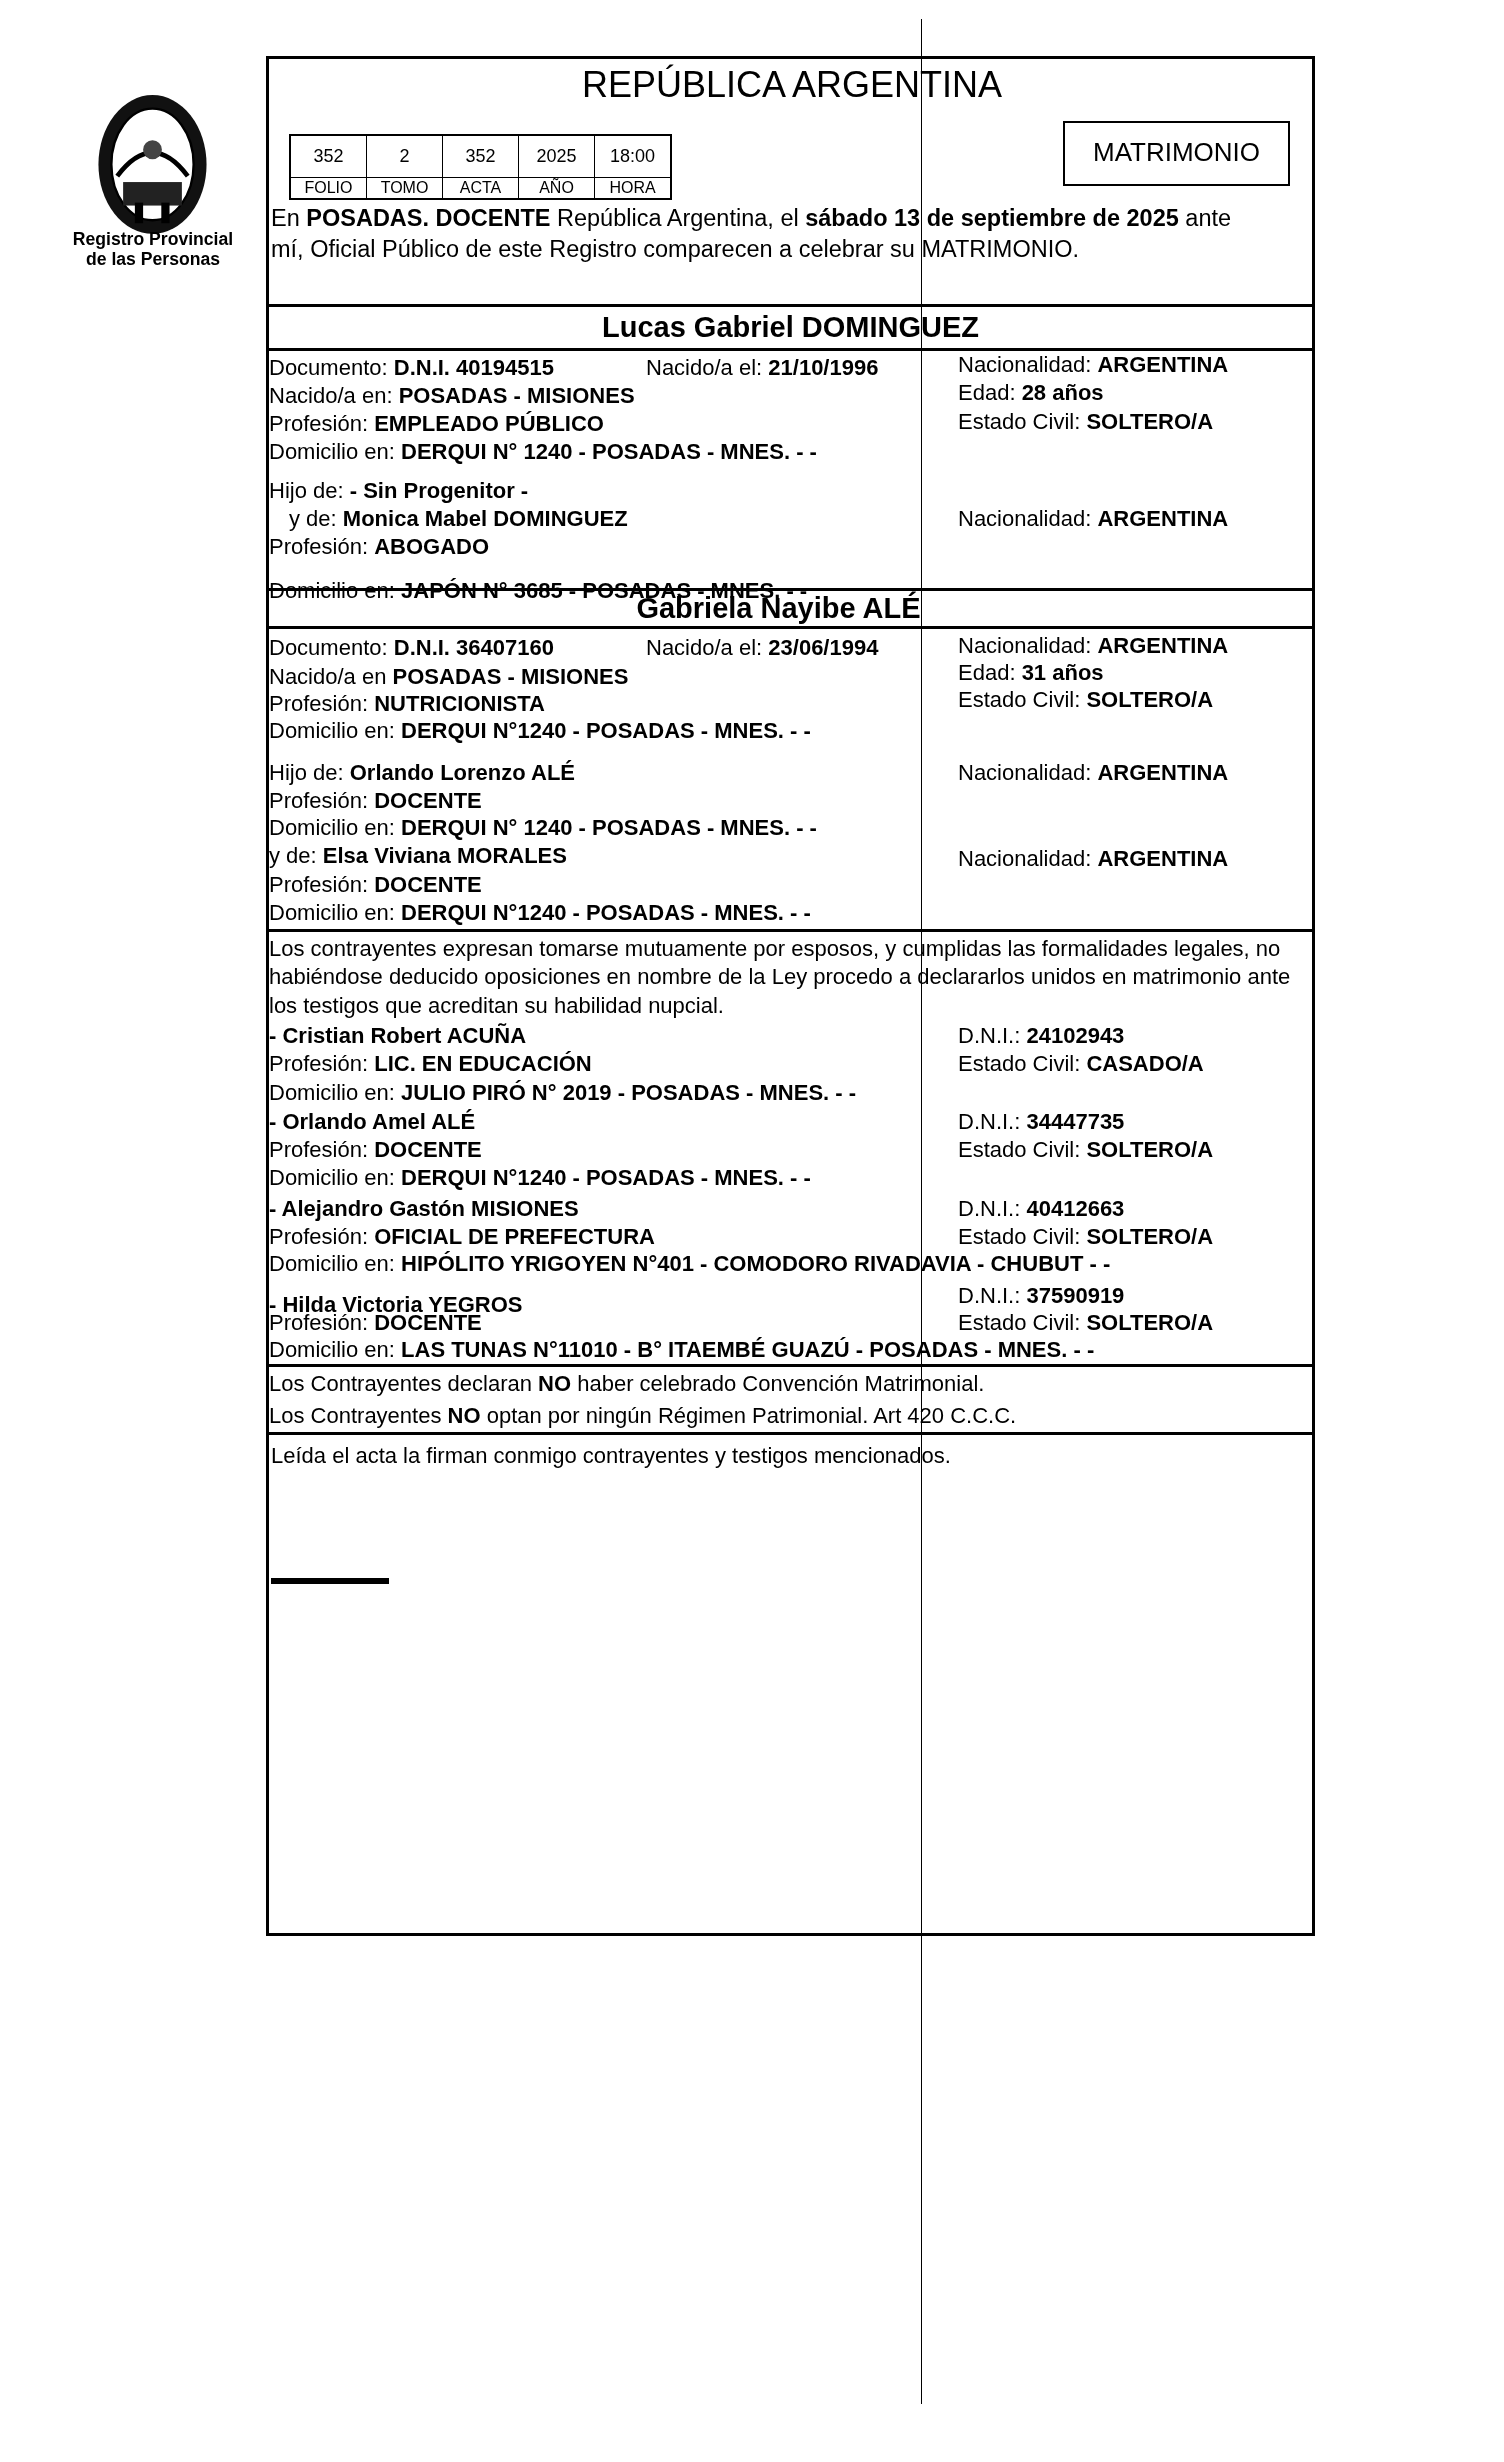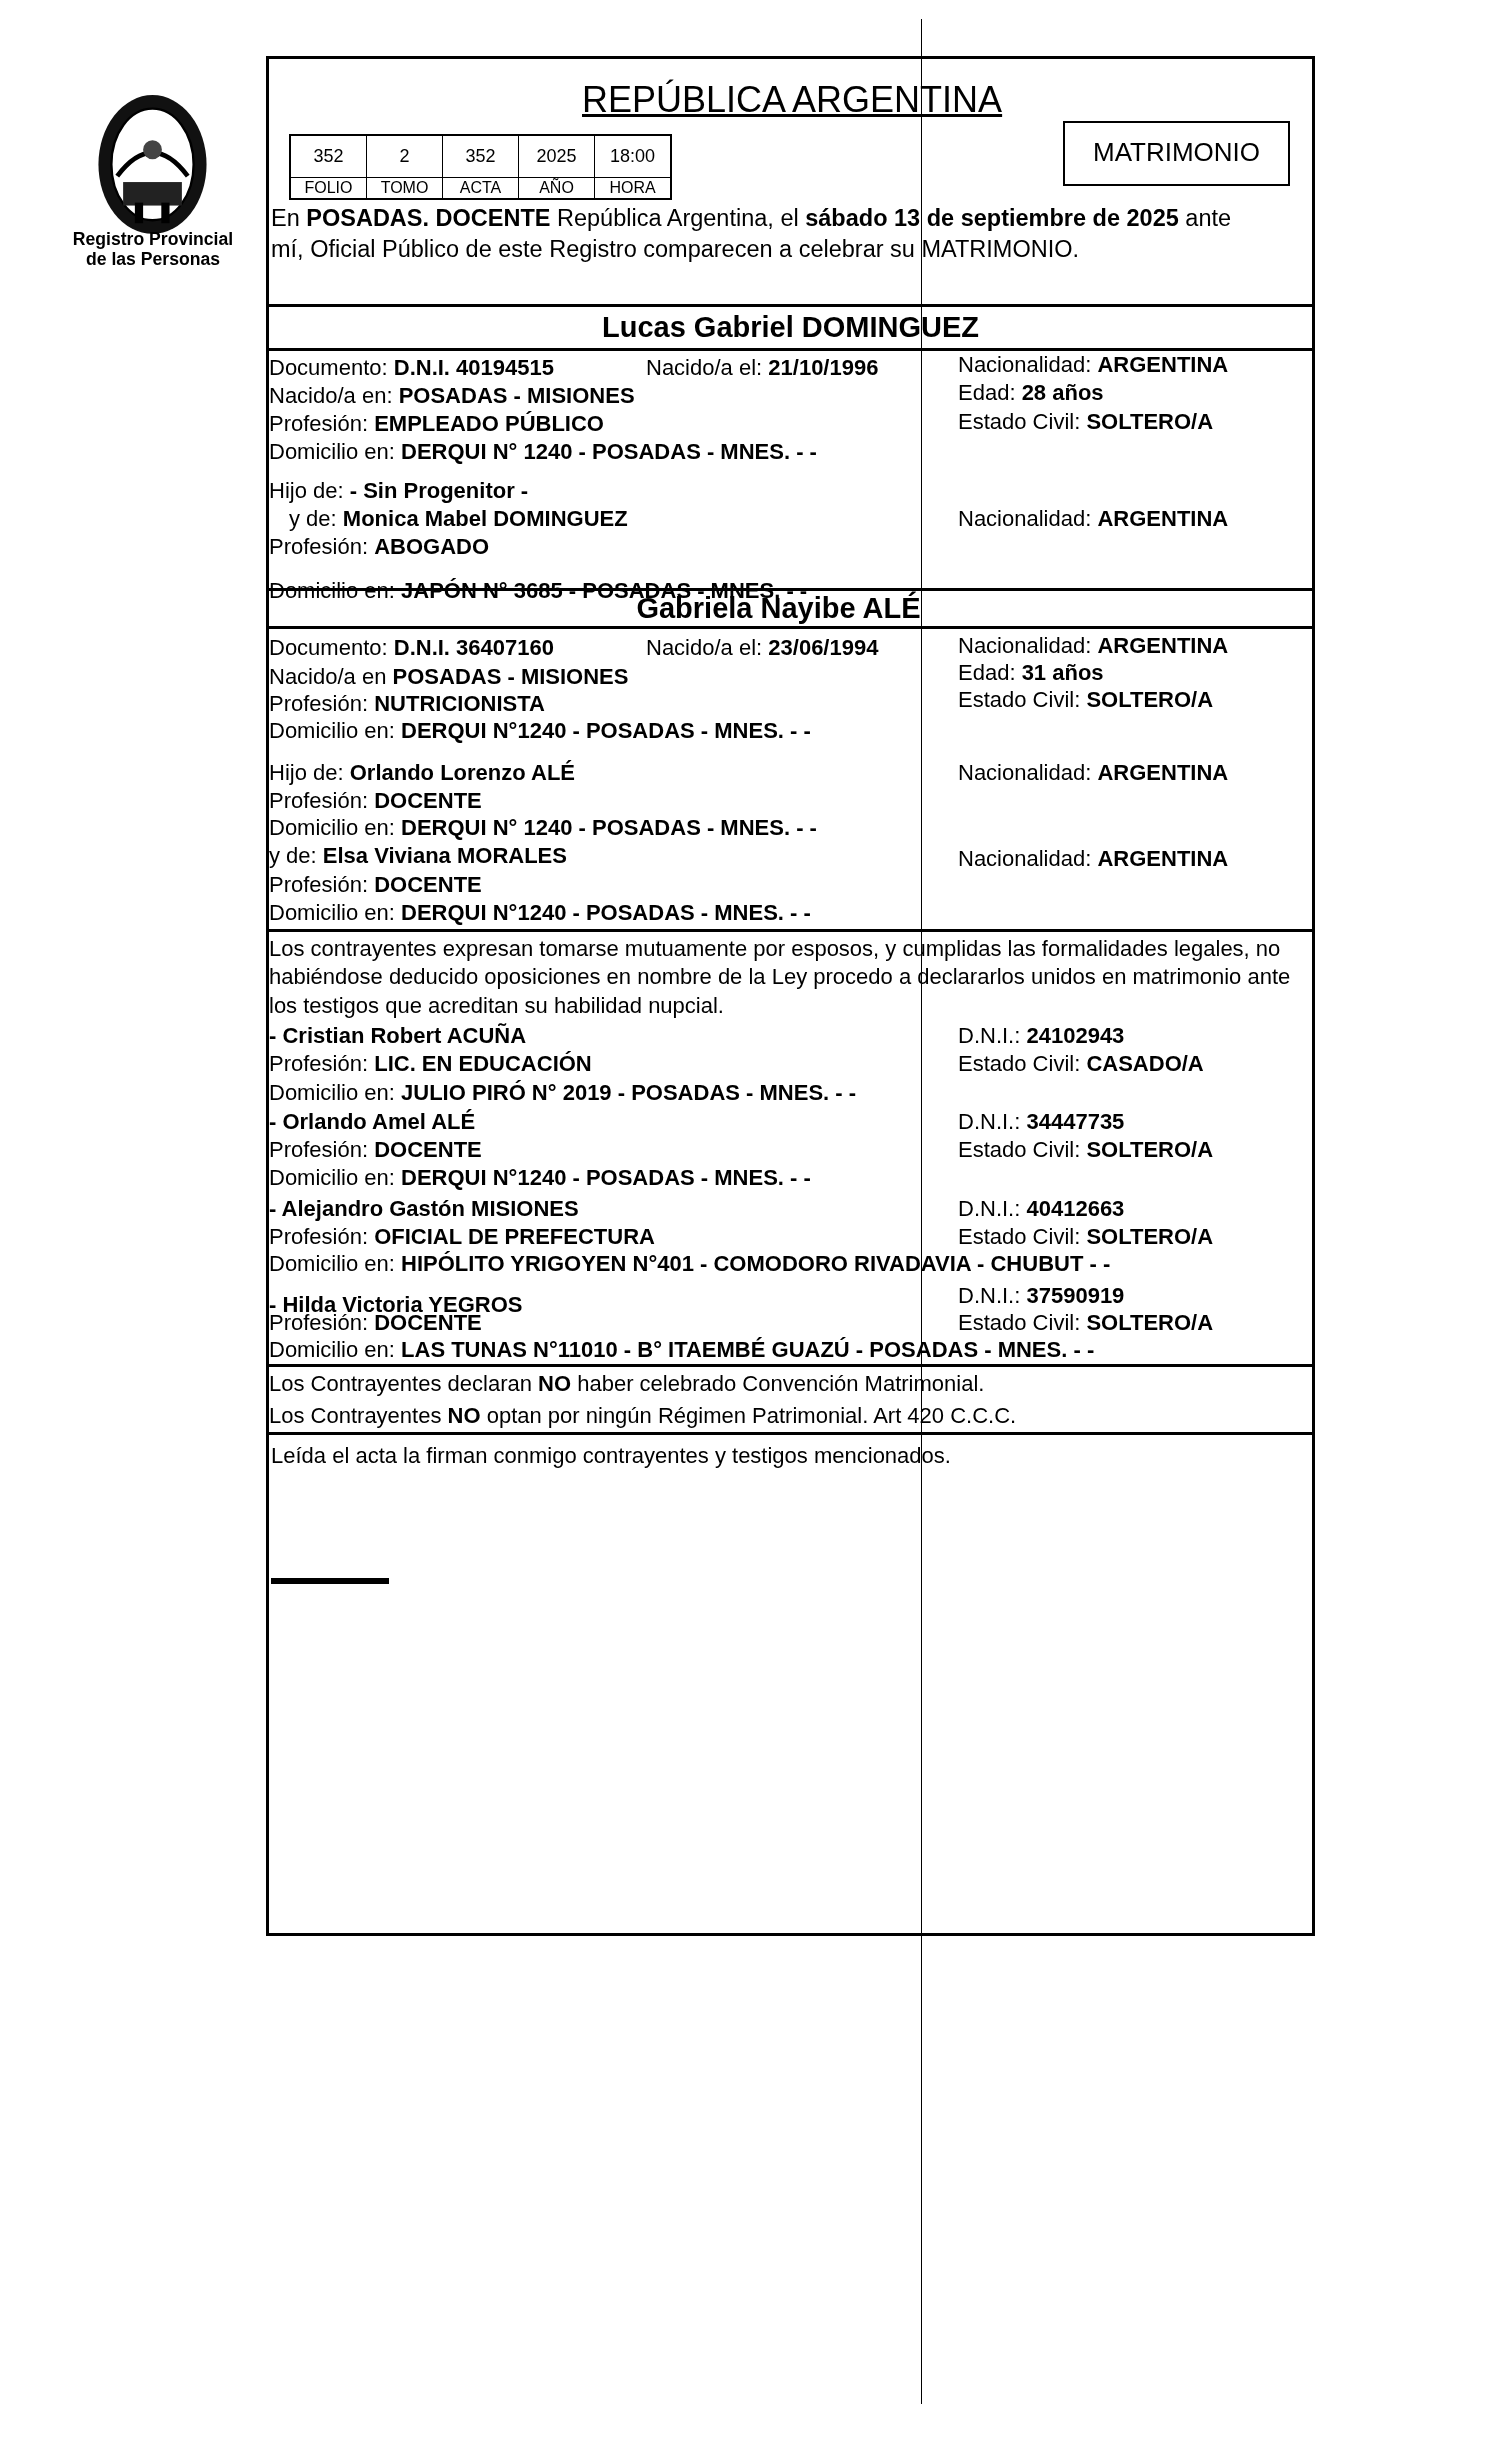--- a/index.html
+++ b/index.html
@@ -14,21 +14,21 @@
                 font-size: 17.6px; line-height: 20px; font-weight: bold; }
 
   
   #frame { left: 266px; top: 56px; width: 1049px; height: 1880px;
            border: 3.5px solid #000; box-sizing: border-box; }
   .hline { position: absolute; left: 266px; width: 1049px; height: 0;
            border-top: 3.5px solid #000; }
   #vline { left: 921px; top: 19px; width: 0; height: 2385px;
            border-left: 1.8px solid #000; }
 
-  #title { left: 582px; top: 79px; font-size: 36px; letter-spacing: 0; text-decoration: underline; }
+  #title { left: 582px; top: 64px; font-size: 36px; letter-spacing: 0; }
 
   
   #folio-table { left: 289px; top: 134px; border-collapse: collapse;
                  border: 2.9px solid #000; }
   #folio-table td { border: 1.8px solid #000; text-align: center; padding: 0; }
   #folio-table .val td { height: 41px; font-size: 18px; width: 75px; }
   #folio-table .lbl td { height: 20px; font-size: 16px; margin-top: 44px; }
 
   #type-box { left: 1063px; top: 121px; width: 227px; height: 65px;
               border: 2.9px solid #000; box-sizing: border-box; text-align: center;

